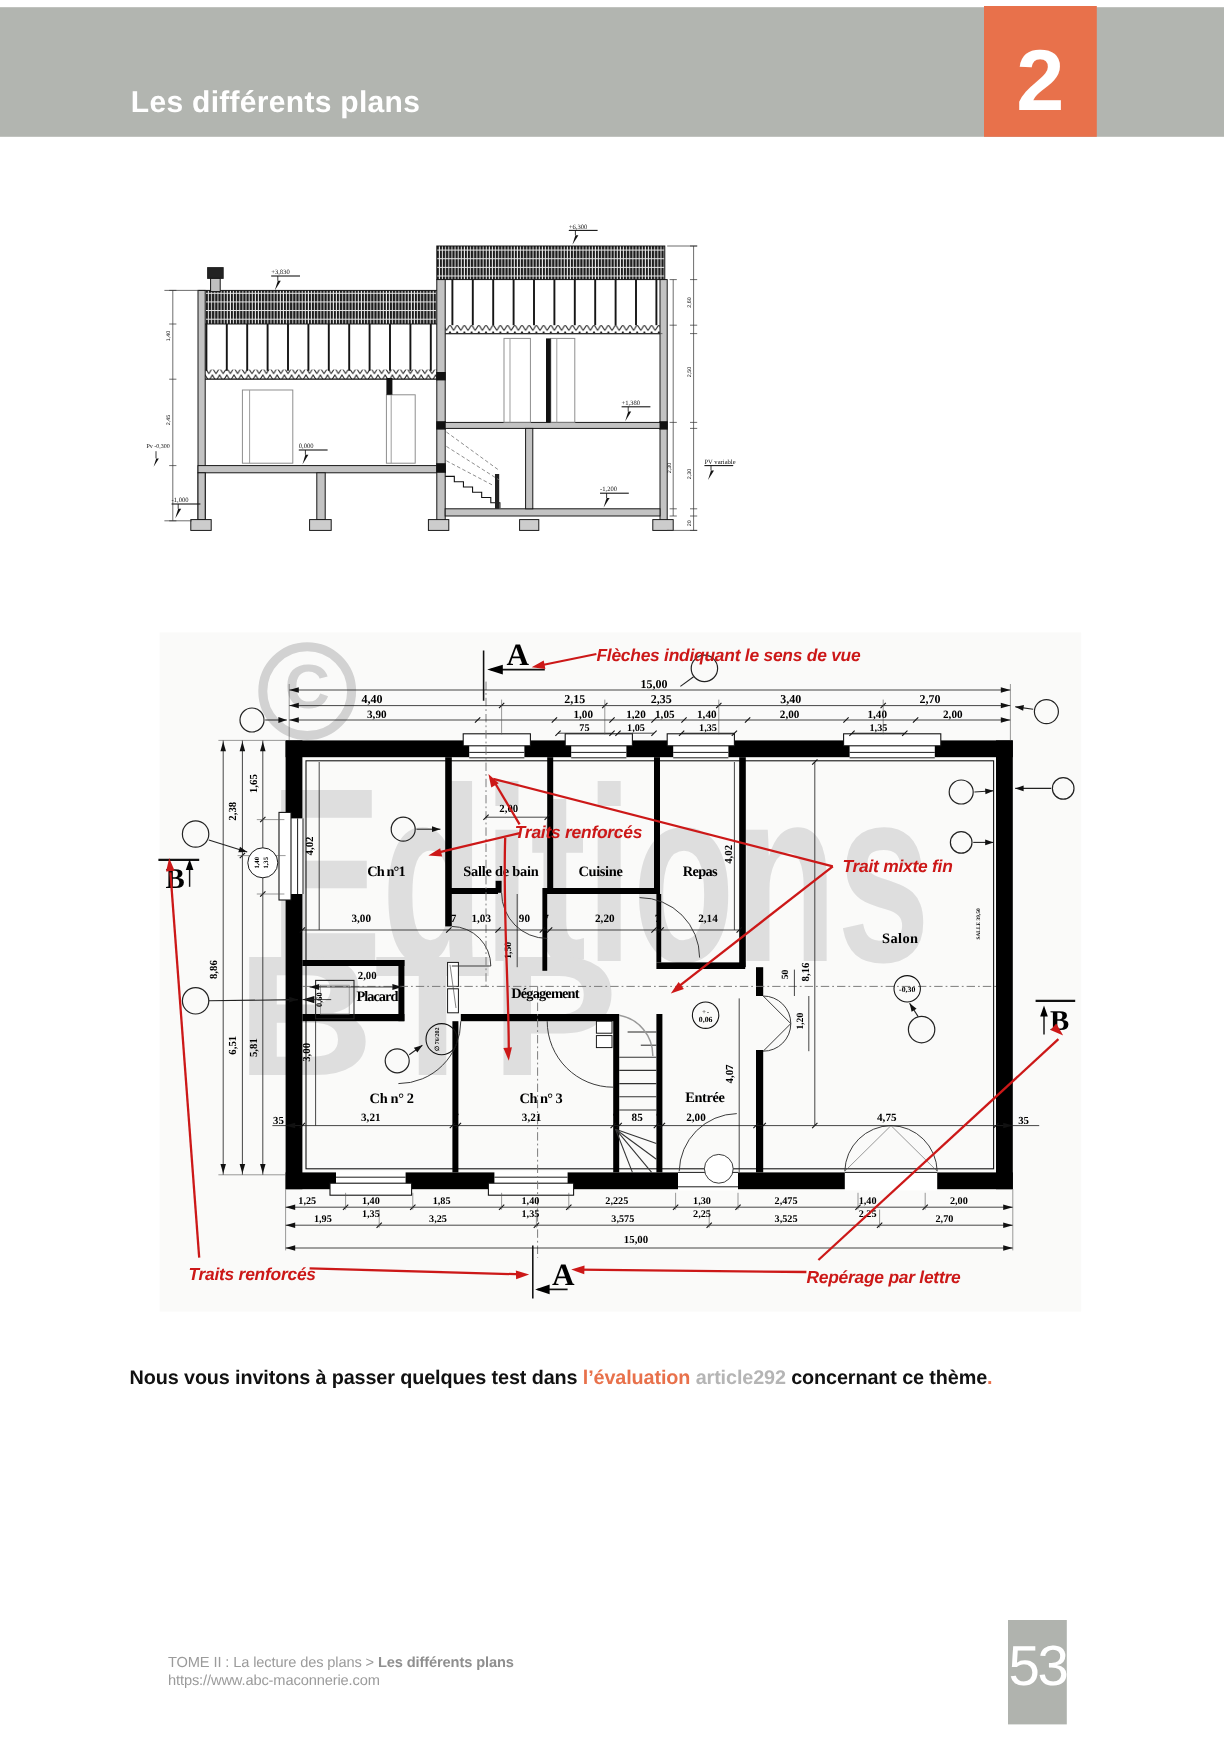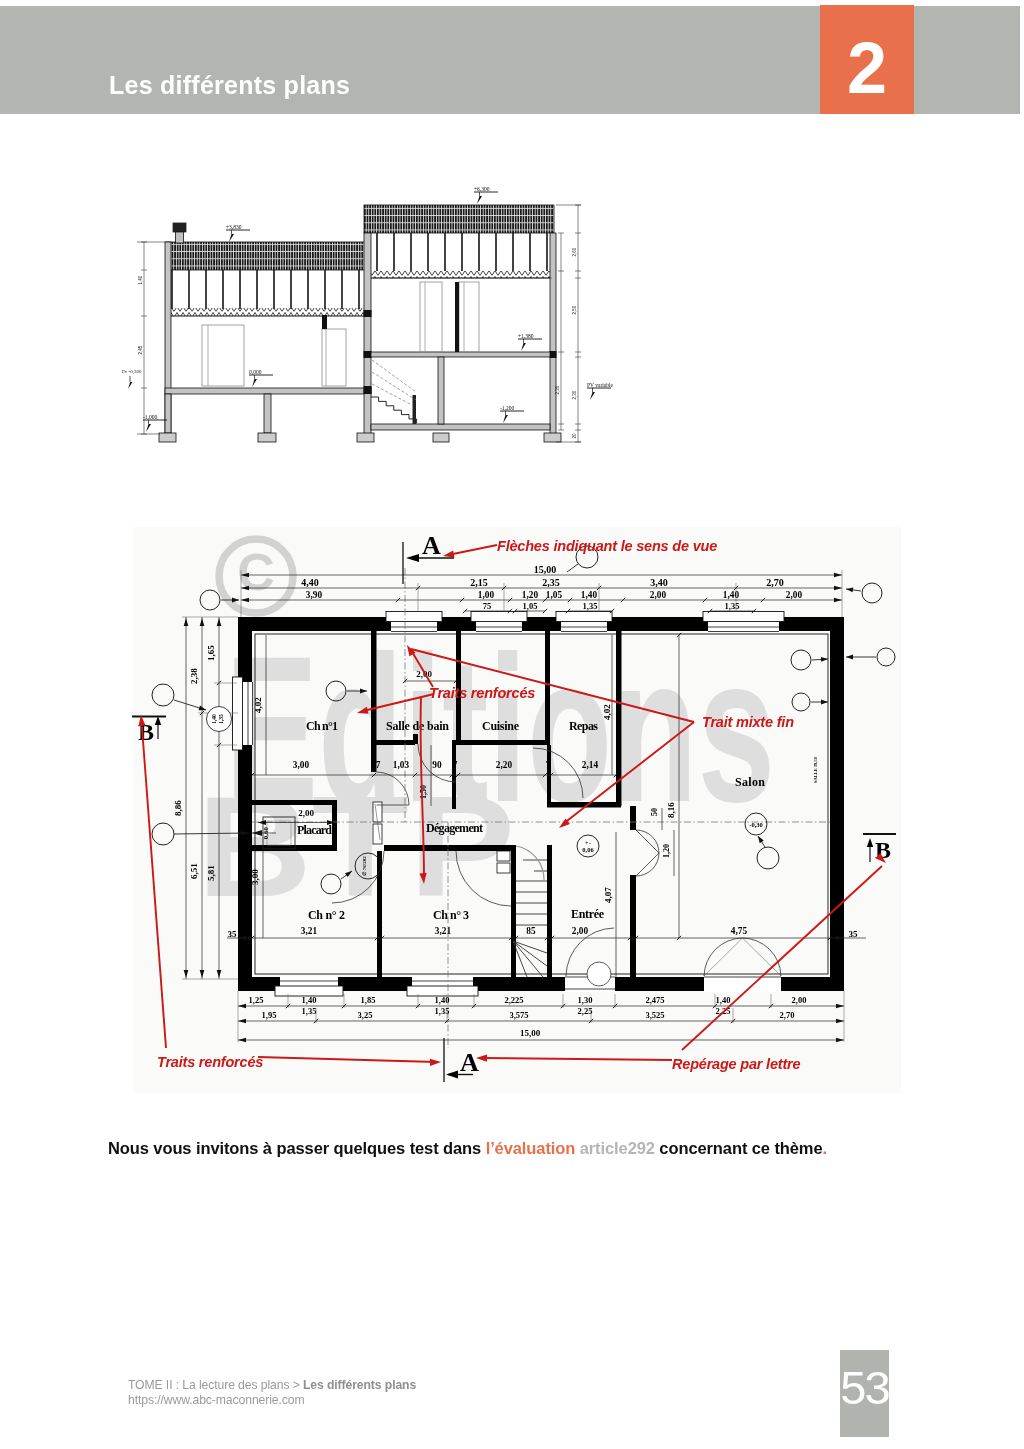--- a/index.html
+++ b/index.html
@@ -4,21 +4,21 @@
 <style>
 html,body{margin:0;padding:0;}
 body{width:1024px;height:1449px;position:relative;background:#fff;font-family:"Liberation Sans",sans-serif;overflow:hidden;}
 .abs{position:absolute;}
 .hdrbar{left:0;top:6px;width:1020px;height:108px;background:#b2b5b0;}
 .hdrtitle{left:109px;top:71px;color:#fff;font-weight:bold;font-size:25px;letter-spacing:0.25px;}
 .hdrnum{left:820px;top:5px;width:94px;height:109px;background:#e8714b;color:#fff;font-weight:bold;font-size:72px;text-align:center;line-height:127px;}
 .bottomtext{left:108px;top:1123px;font-size:16.5px;font-weight:bold;color:#111;letter-spacing:-0.1px;margin-top:16px;}
 .bottomtext .org{color:#e8714b;}
 .bottomtext .gry{color:#b5b5b5;}
-.footer{left:128px;top:1378px;font-size:12.2px;color:#9b9b9b;line-height:14.5px;letter-spacing:-0.1px;}
+.footer{left:140px;top:1378px;font-size:12.2px;color:#9b9b9b;line-height:14.5px;letter-spacing:-0.1px;}
 .footer b{color:#8f8f8f;}
 .pgnum{left:840px;top:1350px;width:49px;height:87px;background:#b0b3ae;color:#fff;font-size:47px;text-align:center;line-height:76px;letter-spacing:-2px;}
 </style>
 </head>
 <body>
 <div class="abs hdrbar"></div>
 <div class="abs hdrtitle">Les différents plans</div>
 <div class="abs hdrnum">2</div>
 
 <svg class="abs" style="left:110px;top:170px" width="520" height="300" viewBox="110 170 520 300">

